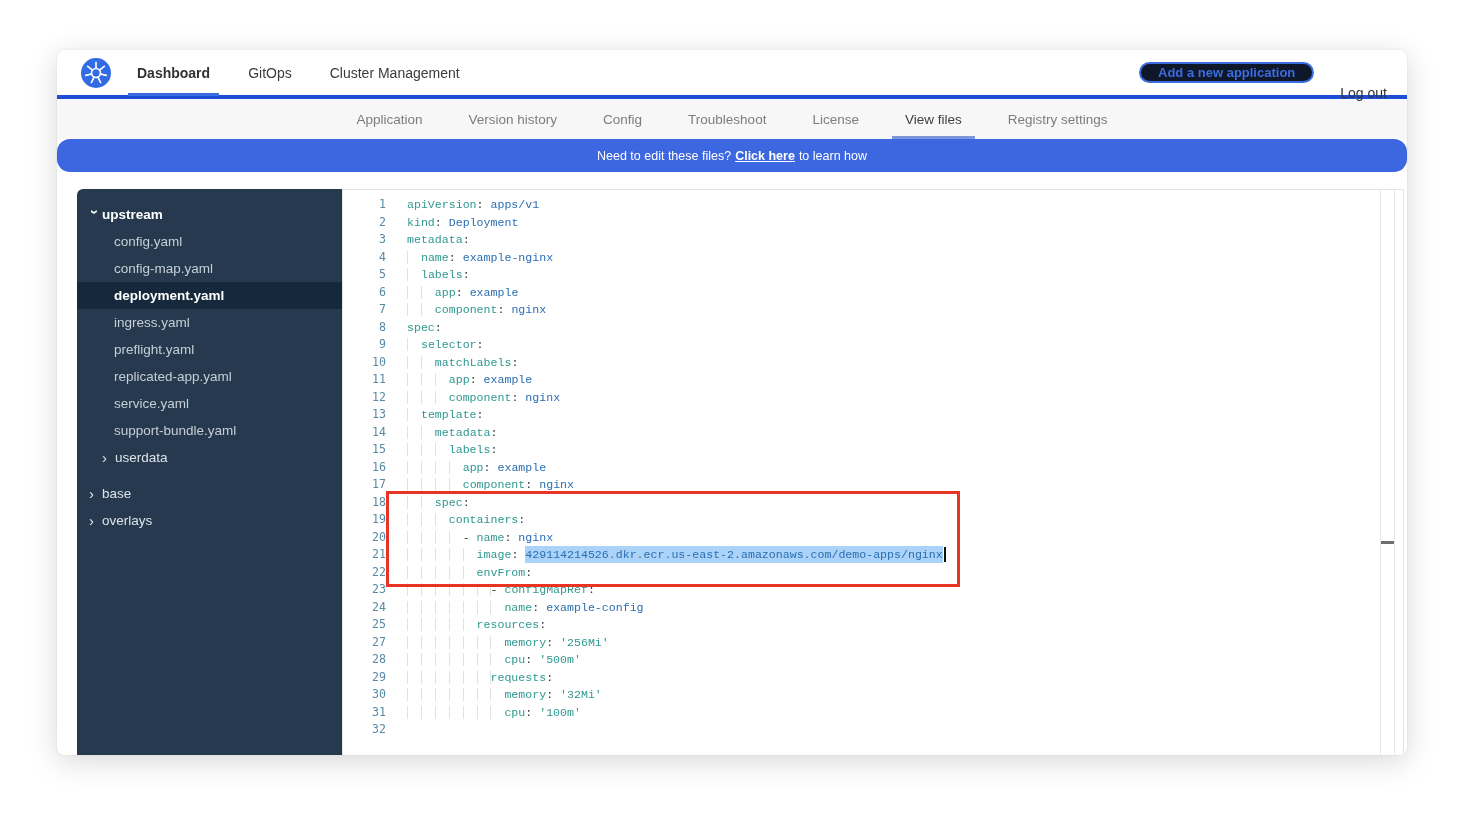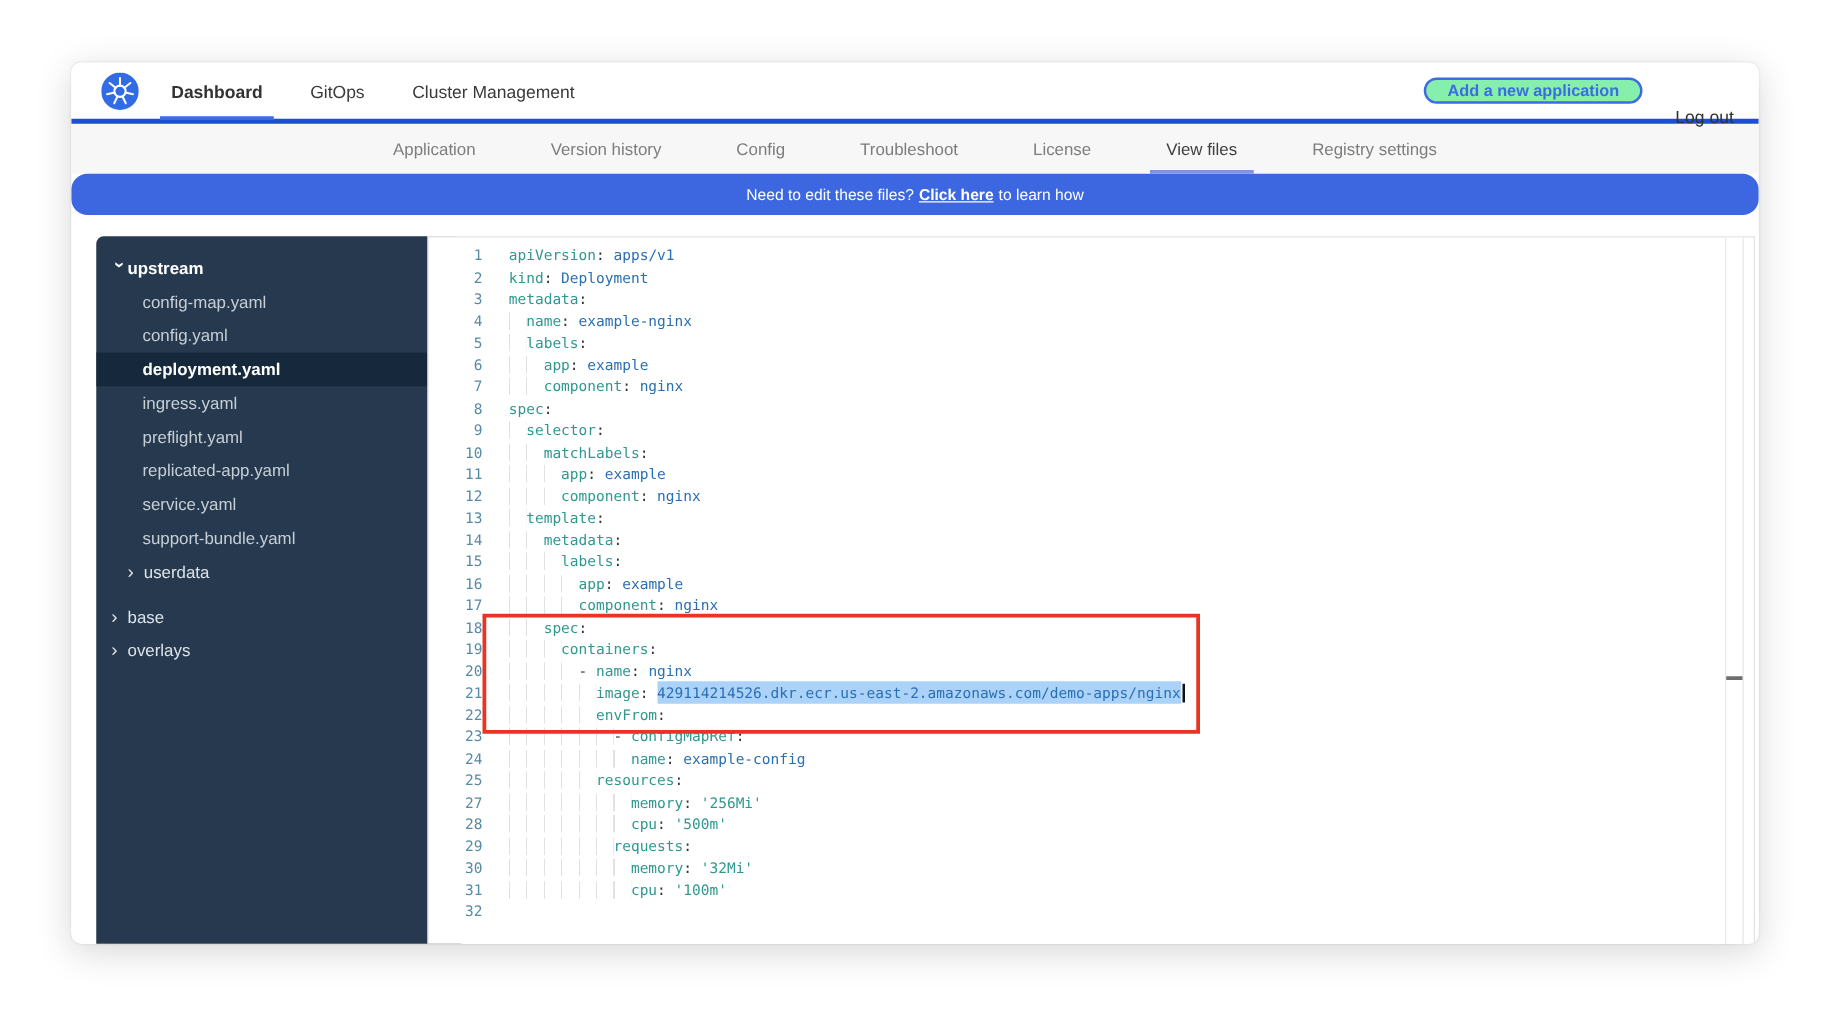--- a/index.html
+++ b/index.html
@@ -17,24 +17,24 @@
   
   .header{height:45px;display:flex;align-items:center;padding:0 20px 0 24px;
     border-bottom:4px solid #1d4ed8;background:#fff;position:relative;}
   .logo{width:30px;height:30px;margin-right:26px;flex:none;}
   .htabs{display:flex;gap:38px;height:100%;align-items:stretch;}
   .htab{display:flex;align-items:center;position:relative;font-size:14px;color:#3a3a3a;cursor:pointer;white-space:nowrap;}
   .htab.active{font-weight:bold;color:#323232;}
   .htab.active::after{content:"";position:absolute;left:-9px;right:-9px;bottom:-1px;height:3px;background:var(--c-accent);}
   .hspacer{flex:1;}
   .add-btn{border:2px solid var(--c-accent);color:var(--c-accent);font-weight:bold;font-size:13px;
-    padding:1px 17px;border-radius:18px;background:#86efac;cursor:pointer;font-family:inherit;white-space:nowrap;}
+    padding:1px 17px;border-radius:18px;background:#0f172a;cursor:pointer;font-family:inherit;white-space:nowrap;}
   .logout{margin-left:26px;font-size:14px;color:#323232;cursor:pointer;white-space:nowrap;margin-top:40px;}
   
-  .subnav{height:40px;background:#f7f7f7;display:flex;justify-content:center;gap:60px;}
+  .subnav{height:40px;background:#f7f7f7;display:flex;justify-content:center;gap:46px;}
   .stab{display:flex;align-items:center;position:relative;font-size:13.5px;color:#7d7d7d;cursor:pointer;white-space:nowrap;}
   .stab.active{color:#404040;}
   .stab.active::after{content:"";position:absolute;left:-13px;right:-13px;bottom:0;height:3px;background:var(--c-subnav-underline);}
   
   .banner{height:33px;background:var(--c-banner);display:flex;align-items:center;justify-content:center;
     font-size:12.5px;color:#fff;border-radius:13px;}
   .banner .blink{font-weight:bold;text-decoration:underline;cursor:pointer;margin:14px 4px;}
   
   .content{position:relative;height:587px;background:#fff;}
   
@@ -49,21 +49,21 @@
   .trow.selected{background:var(--c-sidebar-selected-bg);color:#fff;font-weight:bold;}
   .trow.gap{margin-top:9px;}
   .chev{width:13px;font-size:15px;line-height:1;display:inline-block;text-align:left;transform-origin:45% 55%;}
   .chev.open{transform:rotate(90deg);}
   
   .editor{position:absolute;left:285px;right:3px;top:17px;bottom:2px;box-sizing:border-box;
     border:1px solid #e3e3e3;border-bottom:none;background:#fff;padding-top:6px;overflow:hidden;
     font-family:"DejaVu Sans Mono",monospace;font-size:11.6px;line-height:17.5px;}
   .line{display:flex;height:17.5px;white-space:pre;}
   .gutter{flex:none;width:43px;text-align:right;color:var(--c-line-number);margin-right:21px;}
-  .codetext{flex:none;white-space:pre;}
+  .codetext{flex:none;white-space:pre;font-family:Liberation Mono, monospace;}
   .ind{background-image:repeating-linear-gradient(to right,#e1e1e1 0,#e1e1e1 1px,transparent 1px,transparent 2ch);}
   .tk-key{color:var(--c-code-key);}
   .tk-val{color:var(--c-code-value);}
   .tk-str{color:var(--c-code-string);}
   .tk-punc{color:var(--c-code-punct);}
   .sel{background:var(--c-selection);padding:2px 0;}
   .caret{display:inline-block;width:2px;height:15px;background:#111;vertical-align:middle;margin-left:1px;}
   .annotation{position:absolute;left:43px;top:301px;width:574px;height:96px;box-sizing:border-box;
     border:3px solid var(--c-annotation);pointer-events:none;}
   .vruler{position:absolute;top:0;bottom:0;right:8px;width:13px;
@@ -118,24 +118,24 @@
 
   <div class="content">
 
     <div class="sidebar">
 
     <div class="trow lvl0 folder open">
           <span class="chev open">›</span>
           <span>upstream</span>
         </div>
         <div class="trow lvl1 file">
+          <span>config.yaml</span>
+        </div>
+        <div class="trow lvl1 file">
           <span>config-map.yaml</span>
-        </div>
-        <div class="trow lvl1 file">
-          <span>config.yaml</span>
         </div>
         <div class="trow lvl1 file selected">
           <span>deployment.yaml</span>
         </div>
         <div class="trow lvl1 file">
           <span>ingress.yaml</span>
         </div>
         <div class="trow lvl1 file">
           <span>preflight.yaml</span>
         </div>

